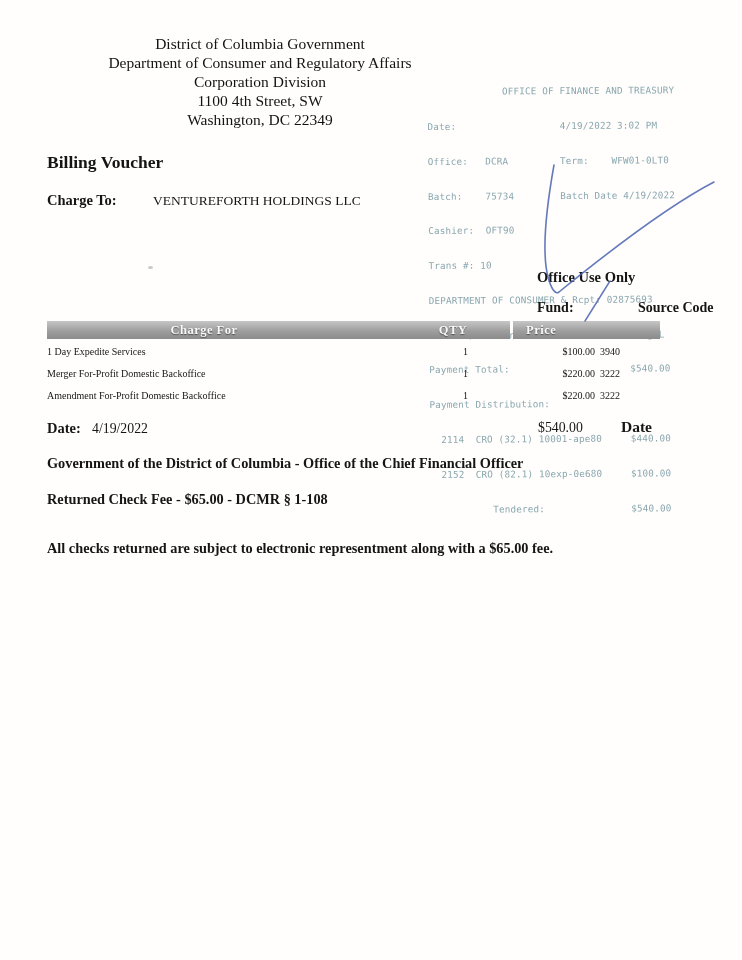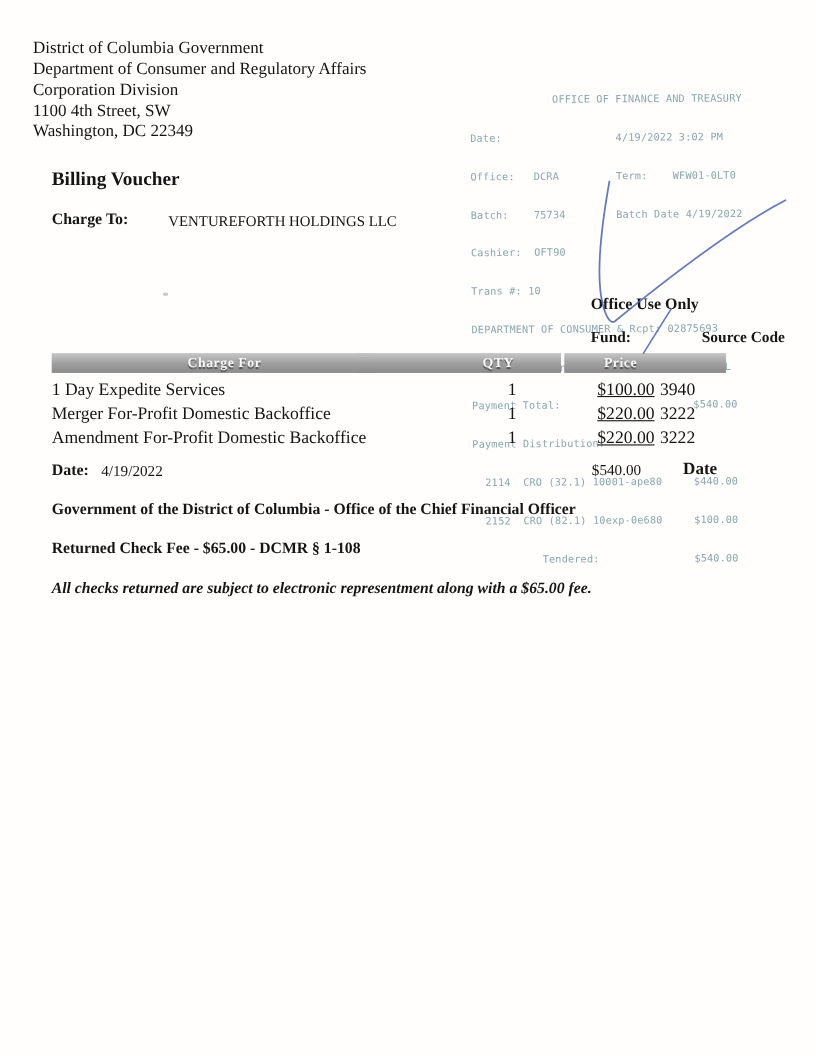--- a/index.html
+++ b/index.html
@@ -4,21 +4,21 @@
 <style>
   html,body { margin:0; padding:0; background:#e9e9e9; }
   .page {
     position:relative; width:742px; height:960px; margin:0 auto;
     background:#fffefd; overflow:hidden;
     font-family:"Liberation Serif", serif; color:#151515;
   }
   .abs { position:absolute; }
 
   
-  .letterhead { left:30px; top:34px; width:460px; text-align:left;
+  .letterhead { left:30px; top:34px; width:460px; text-align:center;
     font-size:15.5px; line-height:19px; color:#131313; }
 
   
   .stamp { left:427px; top:63px;
     font-family:"DejaVu Sans Mono", monospace;
     font-size:9.3px; line-height:11.6px; letter-spacing:0.15px;
     color:#83a2aa; white-space:pre; transform:rotate(-0.4deg);
     transform-origin:left top; opacity:0.95; }
 
   .doc-title { left:47px; top:152px; font-size:17.5px; font-weight:bold; }
@@ -32,38 +32,38 @@
   .source-label { left:594px; top:300px; font-size:14px; font-weight:bold;padding-left:44px; }
 
   
   .thead-cell { top:321px; height:18px;
     background:linear-gradient(180deg,#c6c6c6 0%,#9e9e9e 55%,#8b8b8b 100%);
     color:#f8f8f8; font-weight:bold; font-size:12.5px; line-height:18px;
     letter-spacing:0.5px; text-shadow:0 1px 1px rgba(40,40,40,0.65);padding-left:20px;
   }
   .th-charge { left:47px;  width:274px; text-align:center; }
   .th-qty    { left:324px; width:186px; text-align:center; padding-left:72px; box-sizing:border-box; }
-  .th-price  { left:513px; width:147px; text-align:left; padding-left:36px; box-sizing:border-box; }
+  .th-price  { left:513px; width:147px; text-align:left; padding-left:13px; box-sizing:border-box; }
 
-  .trow { left:0; width:714px; height:21px; font-size:16px; }
+  .trow { left:0; width:714px; height:21px; font-size:10px; }
   .td-charge { position:absolute; left:47px; white-space:nowrap; }
   .td-qty    { position:absolute; left:438px; width:55px; text-align:center; }
-  .td-price  { position:absolute; left:505px; width:90px; text-align:right;text-decoration:underline; }
+  .td-price  { position:absolute; left:505px; width:90px; text-align:right; }
   .td-code   { position:absolute; left:600px; }
 
   .date-label { left:47px; top:420px; font-size:14.5px; font-weight:bold; }
   .date-value { left:92px; top:421px; font-size:13.8px; }
   .pay-note { left:295px; top:413px; width:210px; font-size:11.8px; font-weight:bold; line-height:13.5px; }
   .total-amount { left:538px; top:420px; font-size:13.8px; }
   .total-label { left:621px; top:418px; font-size:15.5px; font-weight:bold; }
 
   .foot { left:47px; font-size:14.3px; font-weight:bold; white-space:nowrap; }
   .foot-1 { top:455px; }
   .foot-2 { top:491px; }
-  .foot-3 { top:527px;font-style:italic; }
+  .foot-3 { top:540px; }
 
   .pen-layer { left:0; top:0; pointer-events:none; }
   .artifact { left:148px; top:266px; width:5px; height:3px; background:#b9bcb9;
     border-radius:50%; opacity:0.8; }
 </style>
 </head>
 <body>
 
 <div class="page">
 

